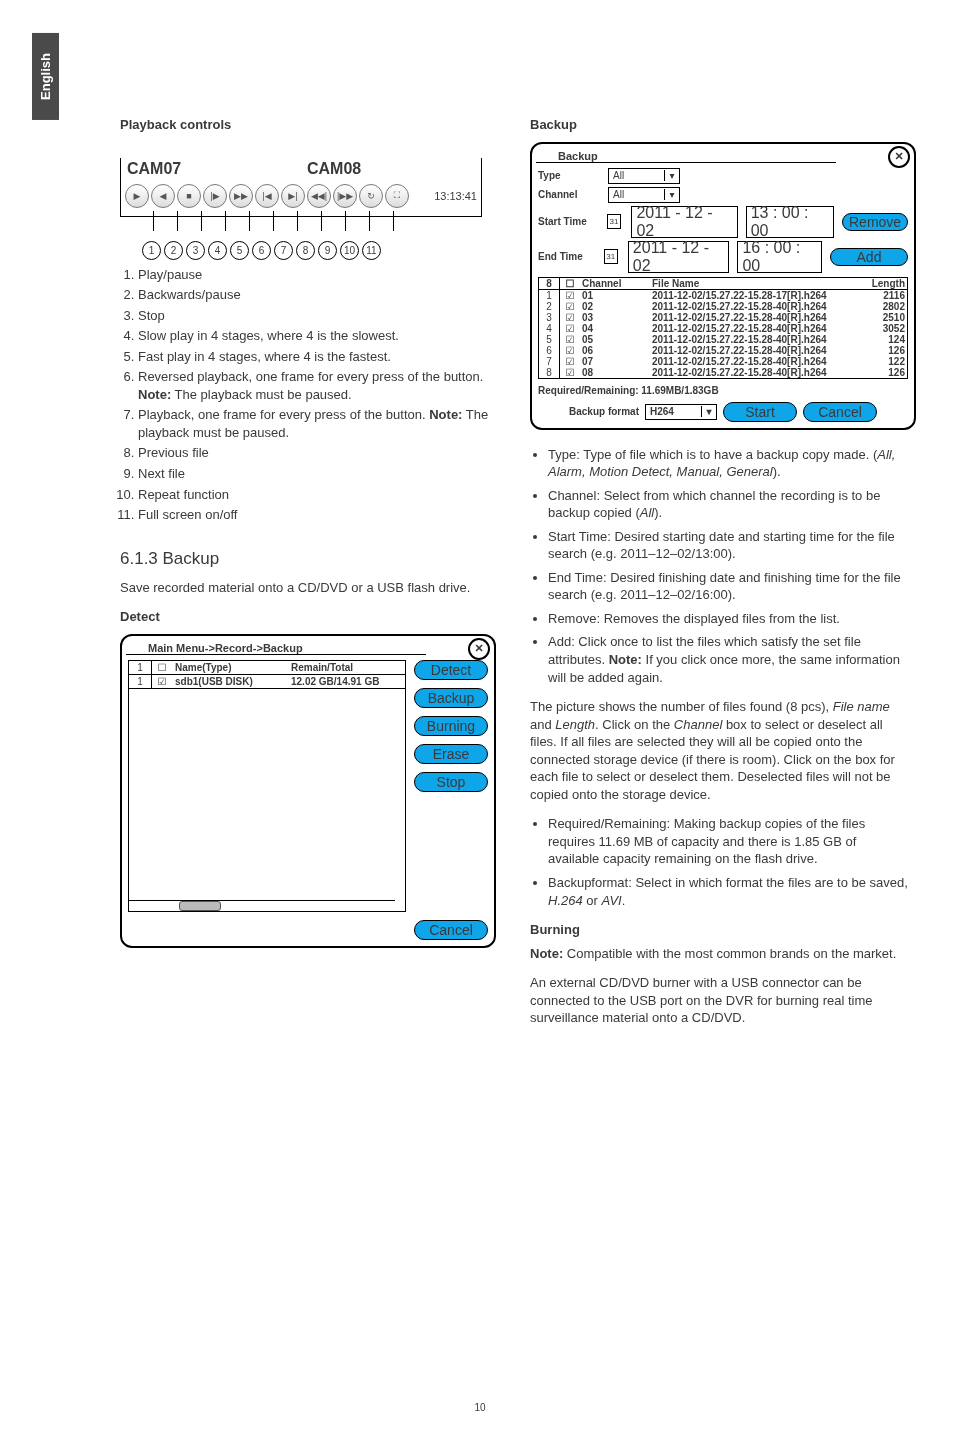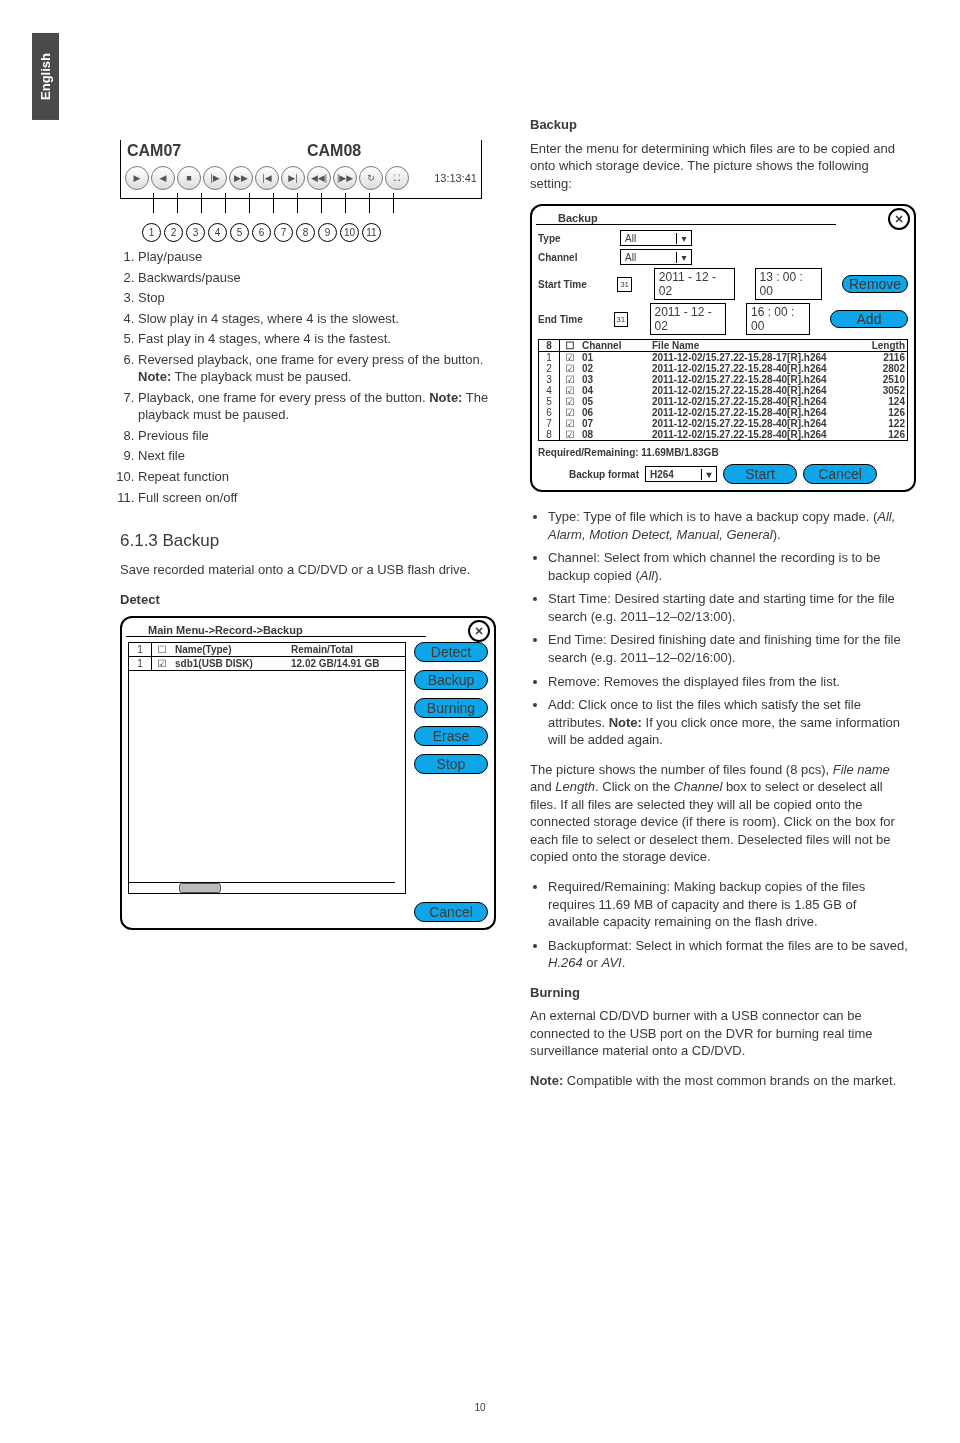--- a/index.html
+++ b/index.html
@@ -219,42 +219,42 @@
     margin-top: 8px;
   }
 
   
   .bk-body {
     font-size: 10px;
   }
   .bk-row {
     display: flex;
     align-items: center;
-    gap: 20px;
+    gap: 8px;
     margin-bottom: 3px;
   }
   .bk-label { width: 62px; font-weight: bold; }
   .combo {
     border: 1.5px solid #000;
     display: inline-flex;
     align-items: center;
     min-width: 70px;
     height: 14px;
     font-size: 10px;
   }
   .combo .val { padding: 0 4px; flex:1; }
   .combo .arrow {
     border-left: 1.5px solid #000;
     width: 14px;
     text-align: center;
   }
   .datefield {
     border: 1.5px solid #000;
     padding: 8px 4px;
-    font-size: 12px;
+    font-size: 16px;
     height: 14px;
     display: inline-flex;
     align-items: center;
   }
   .cal-icon {
     width: 13px; height: 13px;
     border: 1px solid #000;
     display: inline-flex;
     align-items: center;
     justify-content: center;
@@ -303,20 +303,21 @@
 </style>
 </head>
 <body>
 
 <div class="page">
   <div class="lang-tab">English</div>
 
   <div class="content">
 
     <div class="col">
+      <p class="heading">Playback controls</p>
 
       <div class="pbdiagram">
         <div class="cam-row">
           <span>CAM07</span>
           <span>CAM08</span>
         </div>
         <div class="pb-bar">
           <span class="pb-btn">▶</span>
           <span class="pb-btn">◀</span>
           <span class="pb-btn">■</span>
@@ -407,21 +408,20 @@
           </div>
         </div>
         <div class="win-footer">
           <div class="btn">Cancel</div>
         </div>
       </div>
     </div>
 
     <div class="col">
       <p class="heading">Backup</p>
-      <p>Enter the menu for determining which files are to be copied and onto which storage device. The picture shows the following setting:</p>
 
       <div class="win" style="width:370px">
         <div class="win-close">✕</div>
         <div class="win-title">Backup</div>
         <div class="bk-body">
           <div class="bk-row">
             <span class="bk-label">Type</span>
             <span class="combo">
                 <span class="val">All</span>
                 <span class="arrow">▾</span>
@@ -543,19 +543,19 @@
         <span>The picture shows the number of files found (8 pcs), </span><span class="italic">File name</span><span> and </span><span class="italic">Length</span><span>. Click on the </span><span class="italic">Channel</span><span> box to select or deselect all files. If all files are selected they will all be copied onto the connected storage device (if there is room). Click on the box for each file to select or deselect them. Deselected files will not be copied onto the storage device.</span>
       </p>
 
       <ul>
         <li><span>Required/Remaining: Making backup copies of the files requires 11.69 MB of capacity and there is 1.85 GB of available capacity remaining on the flash drive.</span></li>
         <li><span>Backupformat: Select in which format the files are to be saved, </span><span class="italic">H.264</span><span> or </span><span class="italic">AVI</span><span>.</span></li>
       </ul>
 
 
       <p class="heading">Burning</p>
+      <p><span class="note">Note:</span><span> Compatible with the most common brands on the market.</span></p>
       <p>An external CD/DVD burner with a USB connector can be connected to the USB port on the DVR for burning real time surveillance material onto a CD/DVD.</p>
-      <p><span class="note">Note:</span><span> Compatible with the most common brands on the market.</span></p>
     </div>
   </div>
 
   <div class="page-num">10</div>
 </div>
 
 </body></html>

